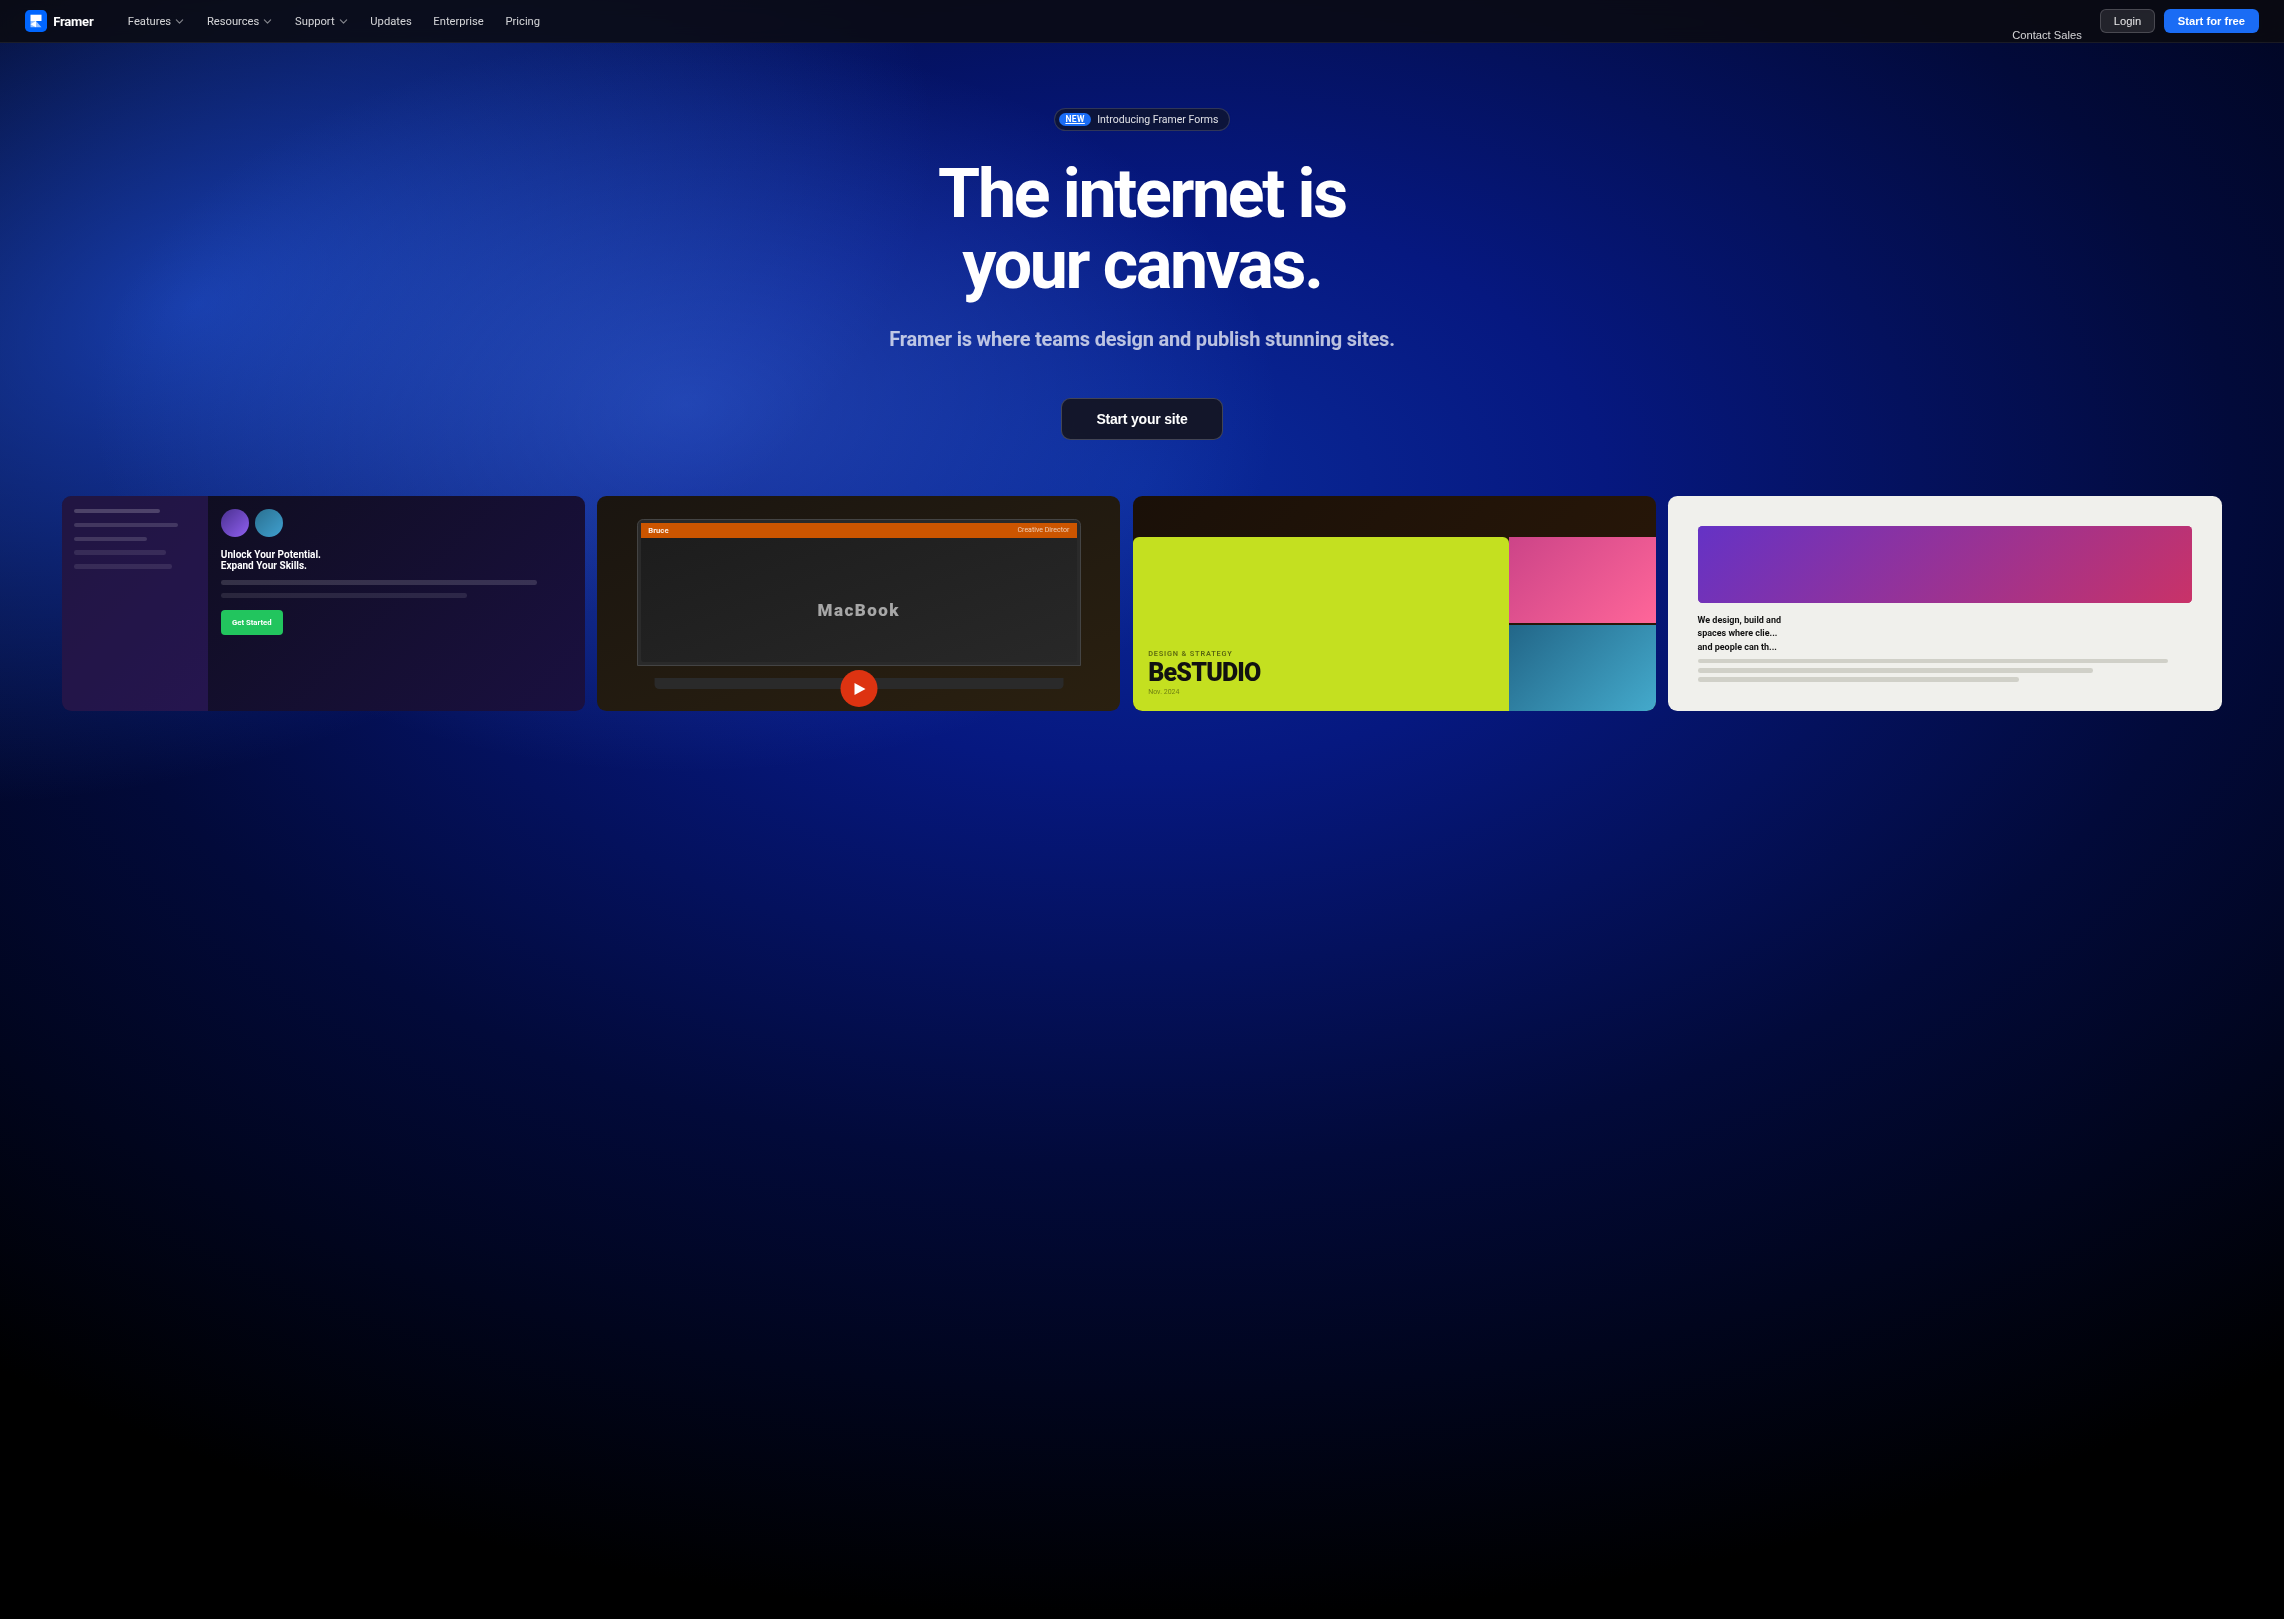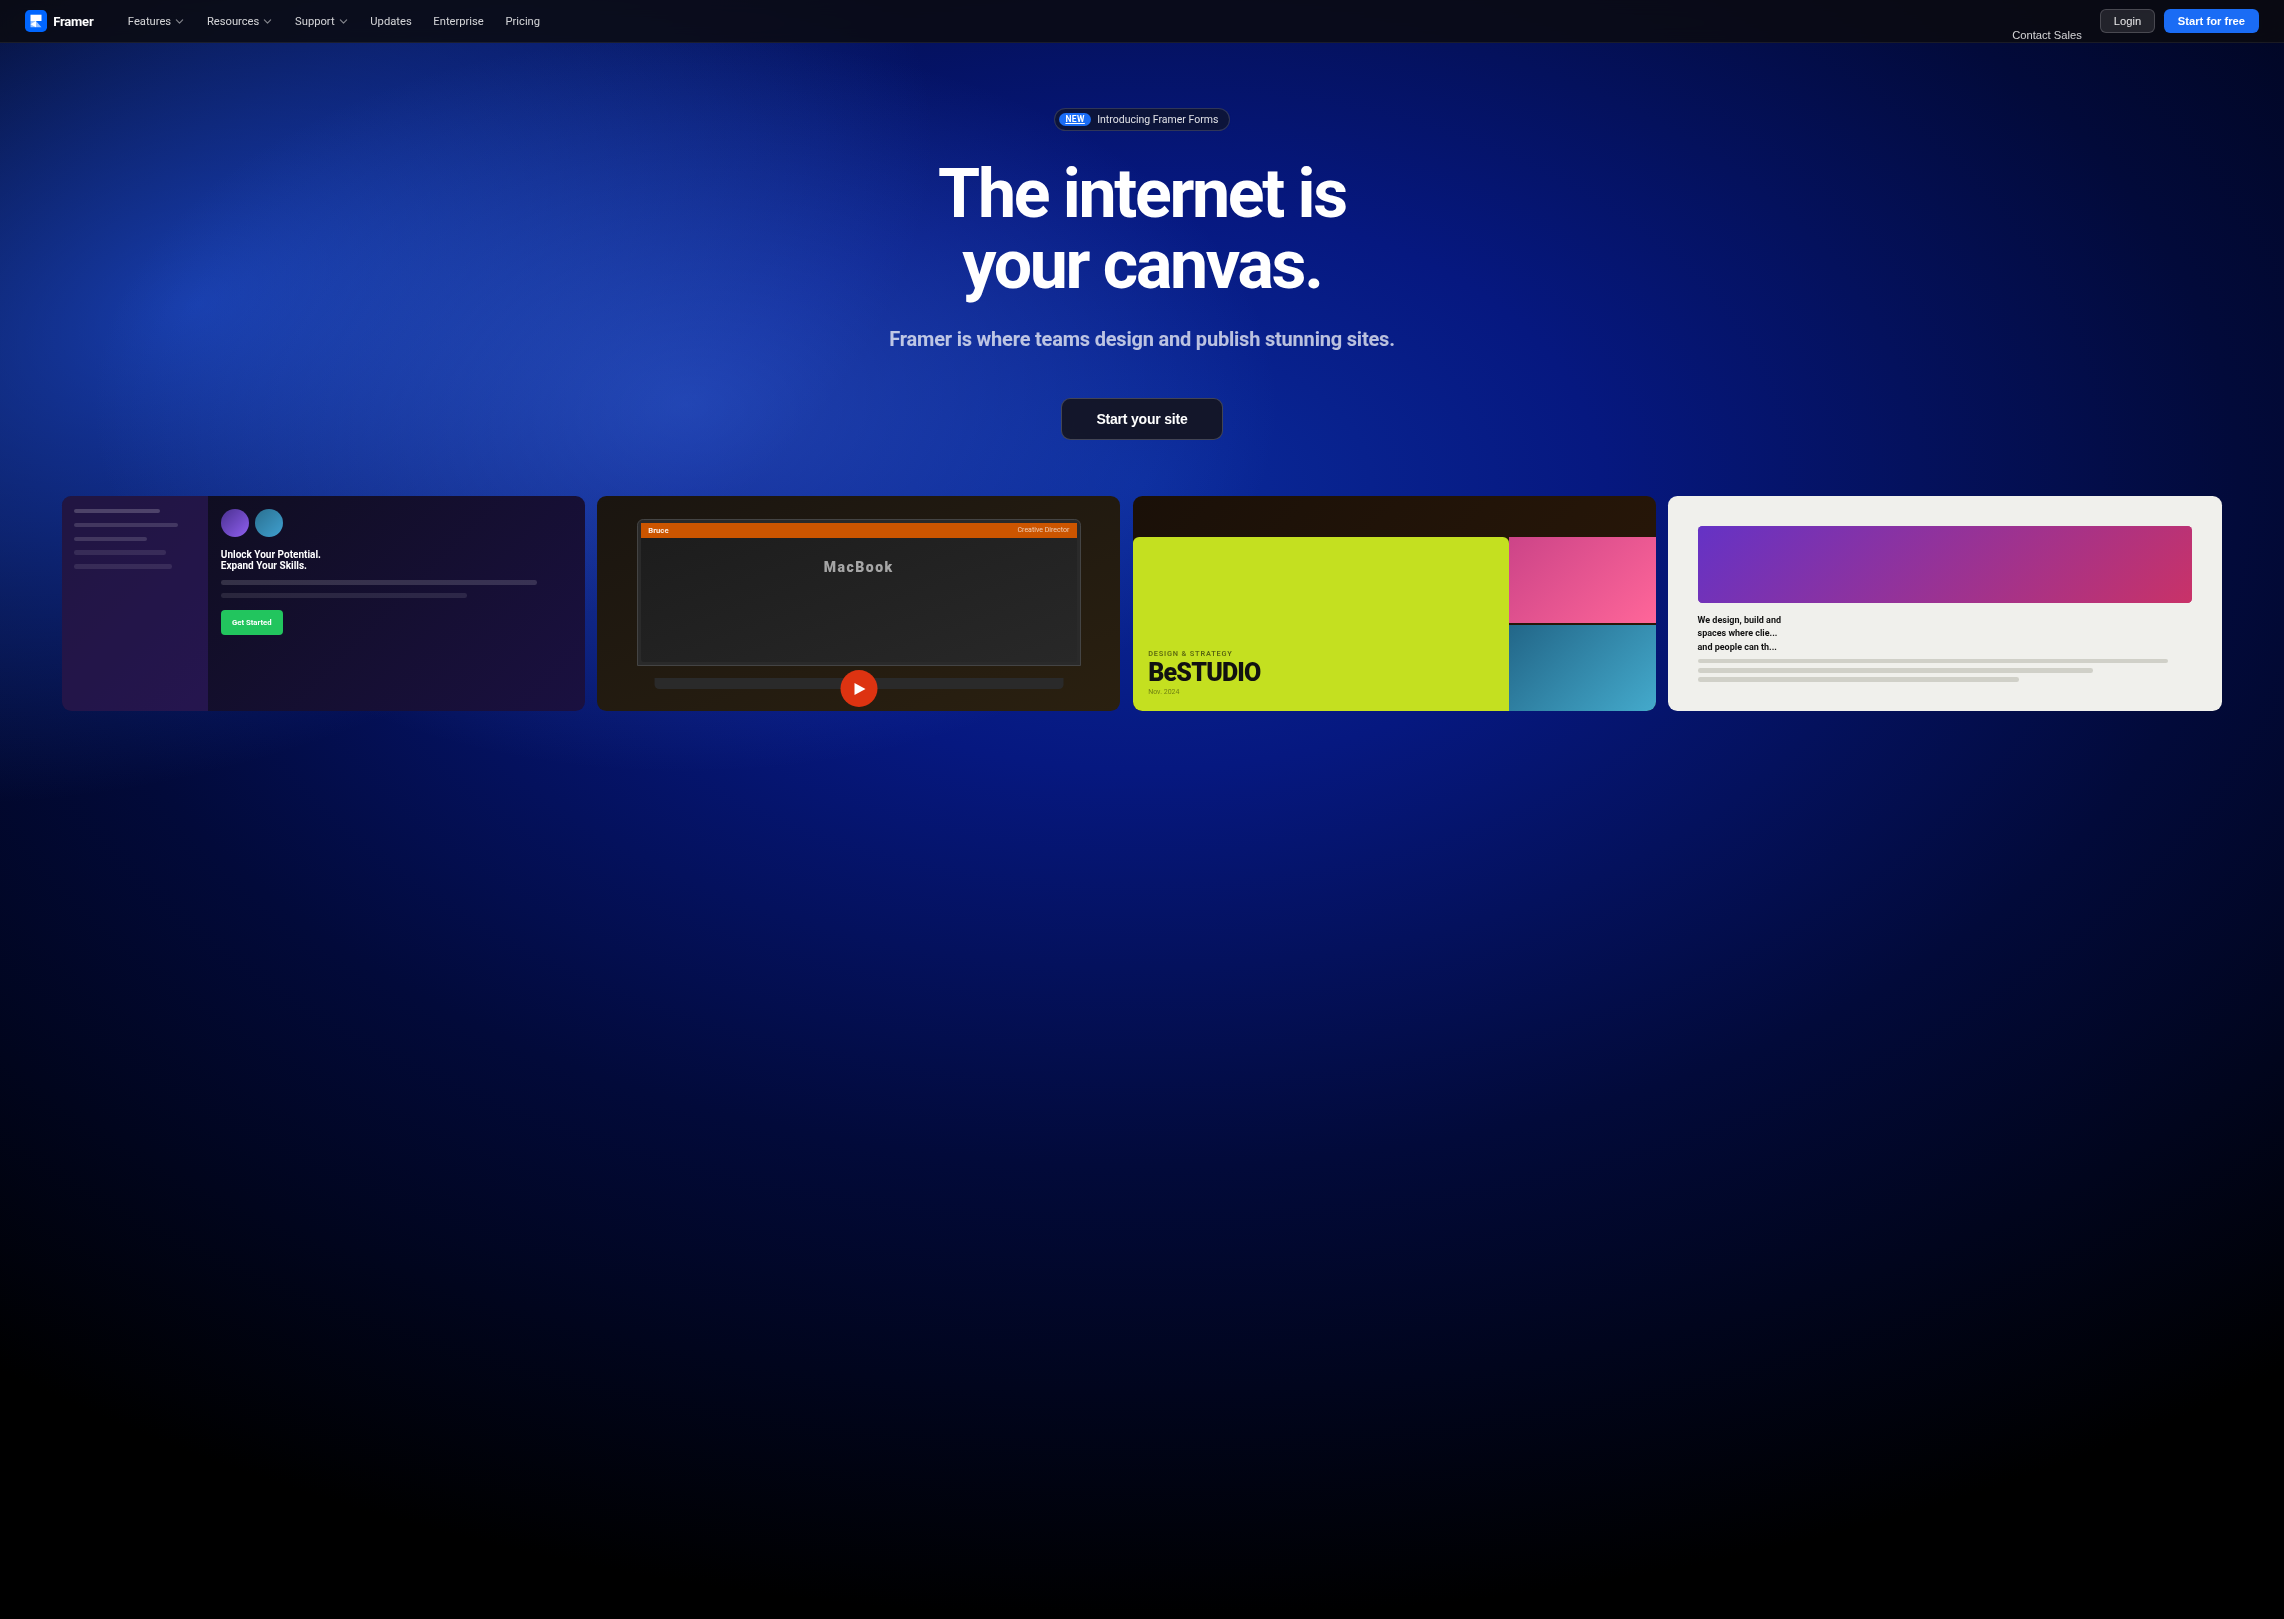--- a/index.html
+++ b/index.html
@@ -382,27 +382,27 @@
           <div style="height:4.6px;background:rgba(255,255,255,0.15);border-radius:2.3px;width:90%;margin-bottom:2.3px"></div>
           <div style="height:4.6px;background:rgba(255,255,255,0.1);border-radius:2.3px;width:70%;margin-bottom:6.2px"></div>
           <div style="width:62px;height:25px;background:#22c55e;border-radius:3.9px;display:flex;align-items:center;justify-content:center;font-size:7.7px;font-weight:700;color:#fff">Get Started</div>
         </div>
       </div>
     </div>
 
     <div class="showcase-card card-2">
       <div style="position:relative;width:85%;height:170px;display:flex;flex-direction:column;align-items:center">
         <div style="position:absolute;top:0;left:0;right:0;height:147px;background:#2a2a2a;border-radius:6.2px 6.2px 0 0;border:1.5px solid #444;overflow:hidden;display:flex;align-items:center;justify-content:center;">
-          <div style="position:absolute;inset:3.1px;background:linear-gradient(160deg,#1c1c1c 0%,#282828 100%);border-radius:3.1px;display:flex;flex-direction:column;align-items:center;justify-content:flex-start;gap:6.2px">
+          <div style="position:absolute;inset:3.1px;background:linear-gradient(160deg,#1c1c1c 0%,#282828 100%);border-radius:3.1px;display:flex;flex-direction:column;align-items:center;justify-content:center;gap:6.2px">
 
             <div style="position:absolute;top:0;left:0;right:0;background:#cc5500;padding:3.1px 7.7px;display:flex;align-items:center;justify-content:space-between;">
               <span style="font-size:7.7px;color:rgba(255,255,255,0.9);font-weight:700">Bruce</span>
               <span style="font-size:7px;color:rgba(255,255,255,0.7)">Creative Director</span>
             </div>
-            <div style="margin-top:36px;font-size:14px;font-weight:900;color:rgba(255,255,255,0.6);letter-spacing:1.5px">MacBook</div>
+            <div style="margin-top:36px;font-size:17px;font-weight:900;color:rgba(255,255,255,0.6);letter-spacing:1.5px">MacBook</div>
           </div>
         </div>
         <div style="position:absolute;bottom:0;left:50%;transform:translateX(-50%);width:92%;height:11px;background:#2a2a2a;border-radius:0 0 4.6px 4.6px"></div>
 
         <div style="position:absolute;bottom:-18.6px;left:50%;transform:translateX(-50%);width:37px;height:37px;background:#dd3311;border-radius:50%;display:flex;align-items:center;justify-content:center;z-index:2">
           <div style="width:0;height:0;border-style:solid;border-width:6.2px 0 6.2px 11px;border-color:transparent transparent transparent #fff;margin-left:1.5px"></div>
         </div>
       </div>
     </div>
 

